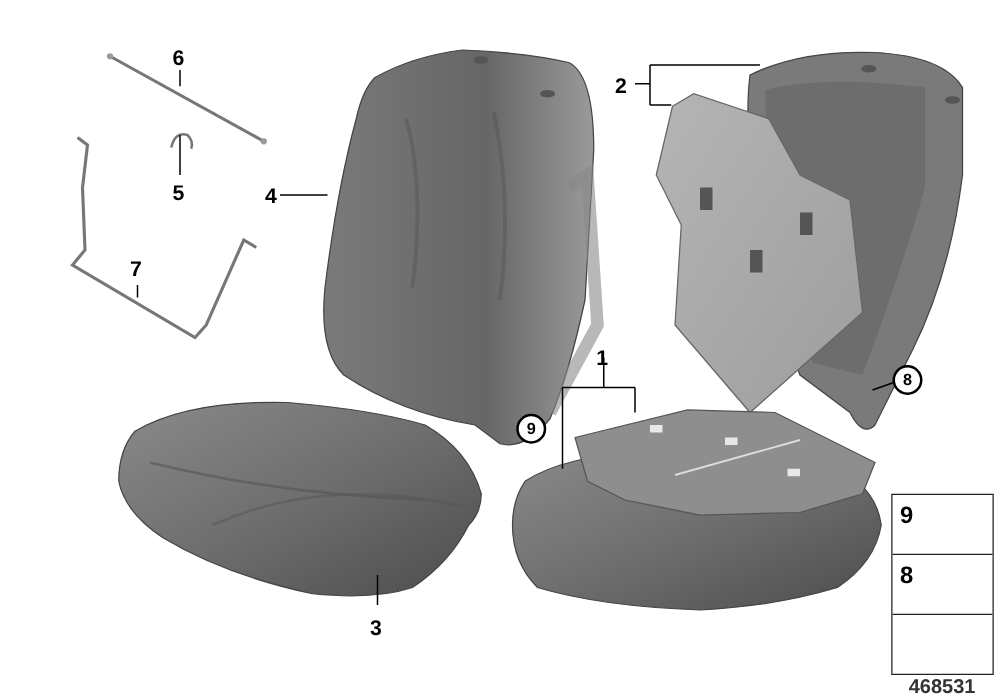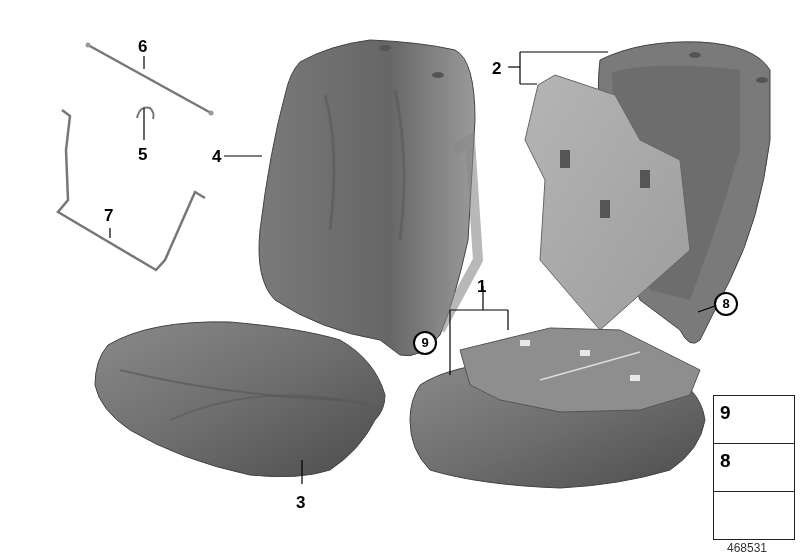--- a/index.html
+++ b/index.html
@@ -4,21 +4,21 @@
 <style>
   html,body{margin:0;padding:0;background:#ffffff;}
   body{width:800px;height:560px;position:relative;overflow:hidden;font-family:"Liberation Sans",sans-serif;}
   svg.diagram{position:absolute;left:0;top:0;width:800px;height:560px;}
   .lbl{position:absolute;font-family:"Liberation Sans",sans-serif;font-weight:bold;font-size:17px;color:#000;line-height:1;}
   .circ{position:absolute;width:20px;height:20px;border:2px solid #000;border-radius:50%;font-weight:bold;font-size:13px;text-align:center;line-height:20px;background:#fff;box-sizing:content-box;}
   .legend{position:absolute;left:713px;top:395px;width:80px;height:143px;border:1px solid #222;background:#fff;}
   .legend .cell{position:relative;height:47px;border-bottom:1px solid #222;}
   .legend .cell:last-child{border-bottom:none;}
   .legend .num{position:absolute;left:6px;top:6px;font-weight:bold;font-size:19px;}
-  .docnum{position:absolute;left:727px;top:541px;font-size:12px;color:#333;}
+  .docnum{position:absolute;left:727px;top:541px;font-size:16px;color:#333;font-weight:bold;}
 </style>
 </head>
 <body>
 
 <svg class="diagram" viewBox="0 0 800 560">
   <defs>
     <linearGradient id="gFoam" x1="0" y1="0" x2="1" y2="1">
       <stop offset="0" stop-color="#8a8a8a"></stop>
       <stop offset="0.5" stop-color="#6e6e6e"></stop>
       <stop offset="1" stop-color="#4c4c4c"></stop>

